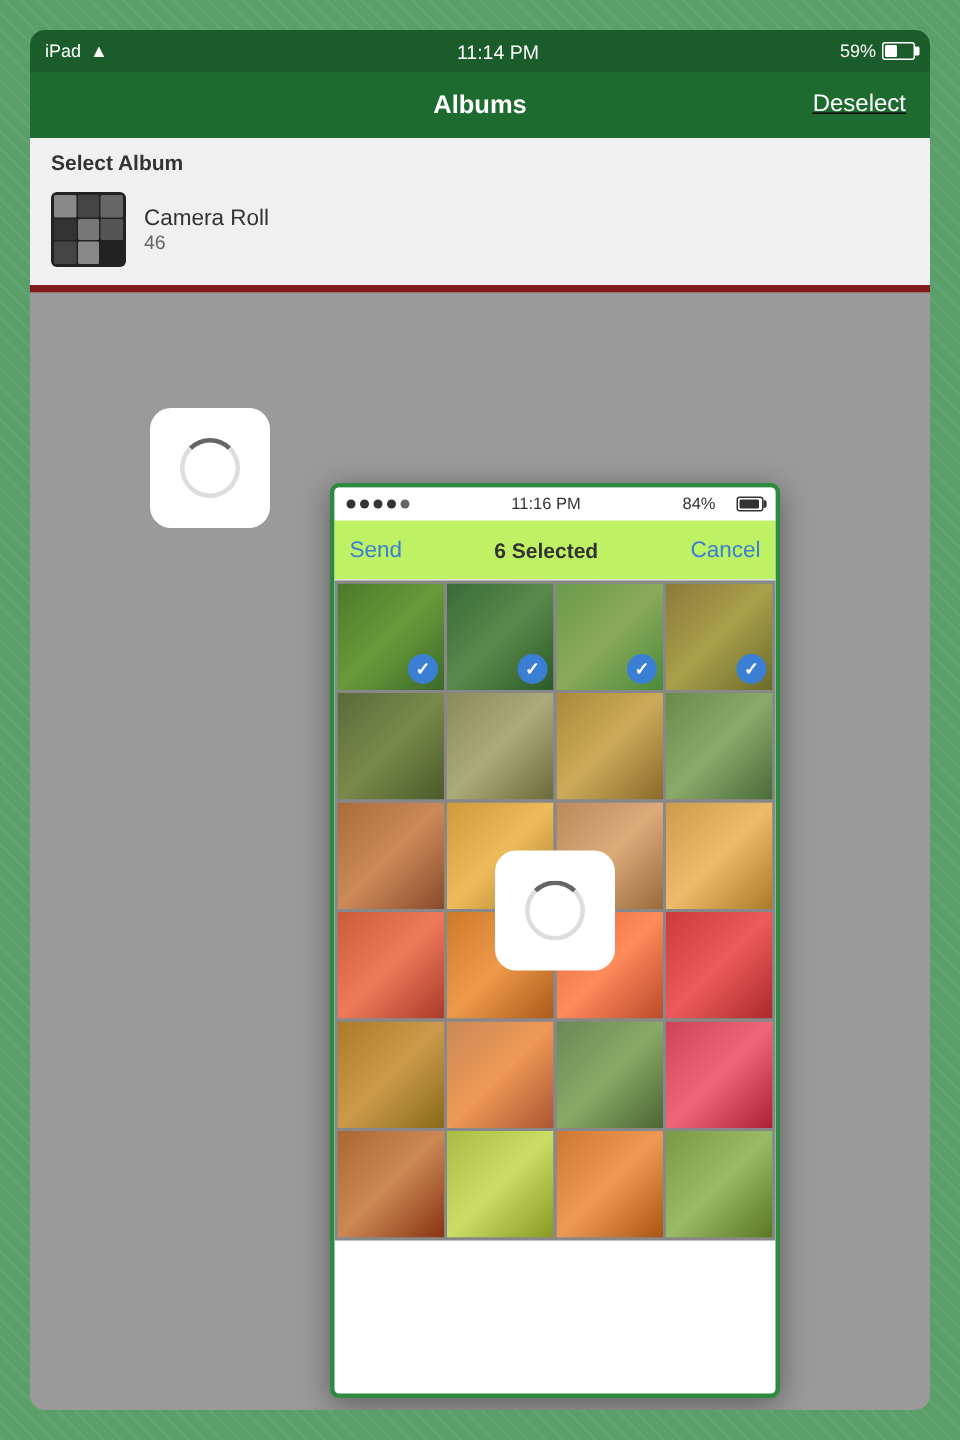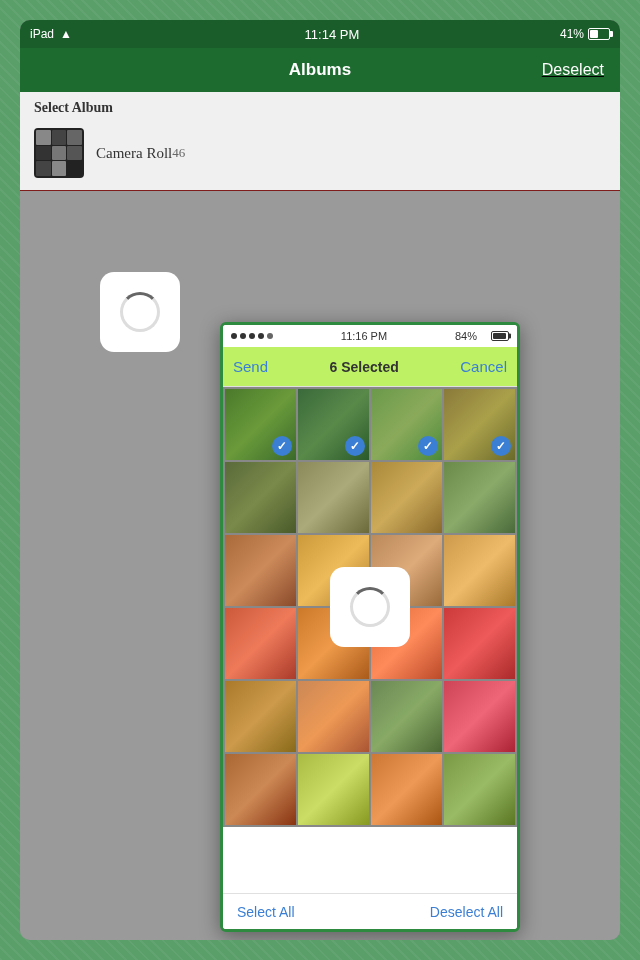--- a/index.html
+++ b/index.html
@@ -111,22 +111,21 @@
       background: #9a9a9a;
       flex: 1;
       height: calc(100% - 72px);
       position: relative;
     }
 
     
     .album-section {
       background: #f0f0f0;
       padding: 8px 14px;
-      border-bottom: 1px solid #7f1d1d;
-      font-family: Liberation Serif, serif;
+      border-bottom: 5px solid #7f1d1d;
     }
     .album-section-title {
       font-size: 14px;
       font-weight: 600;
       color: #333;
       margin-bottom: 8px;
     }
     .album-item {
       display: flex;
       align-items: center;
@@ -150,21 +149,21 @@
     }
     .thumb-cell:nth-child(1) { background: #888; }
     .thumb-cell:nth-child(2) { background: #444; }
     .thumb-cell:nth-child(3) { background: #666; }
     .thumb-cell:nth-child(4) { background: #333; }
     .thumb-cell:nth-child(5) { background: #777; }
     .thumb-cell:nth-child(6) { background: #555; }
     .thumb-cell:nth-child(7) { background: #444; }
     .thumb-cell:nth-child(8) { background: #888; }
     .thumb-cell:nth-child(9) { background: #222; }
-    .album-info { display: flex; flex-direction: row; }
+    .album-info { display: flex; flex-direction: column; }
     .album-name { font-size: 15px; color: #333; font-weight: 400; }
     .album-count { font-size: 13px; color: #666; }
 
     
     .main-spinner {
       position: absolute;
       top: 180px;
       left: 80px;
       width: 80px;
       height: 80px;
@@ -369,21 +368,21 @@
 
 <div class="ipad-frame">
 
   <div class="status-bar">
     <div class="status-left">
       <span>iPad</span>
       <span>▲</span>
     </div>
     <div class="status-center">11:14 PM</div>
     <div class="status-right">
-      <span>41%</span>
+      <span>59%</span>
       <div class="battery-icon">
         <div class="battery-fill"></div>
       </div>
     </div>
   </div>
 
   <div class="nav-bar">
     <div class="nav-bar-inner">
       <div class="nav-placeholder"></div>
       <span class="nav-title">Albums</span>
@@ -527,19 +526,15 @@
           <div class="photo-cell">
               <div class="photo-bg p24"></div>
             </div>
         </div>
 
         <div class="phone-spinner">
           <div class="phone-spinner-ring"></div>
         </div>
       </div>
 
-      <div class="phone-bottom-bar">
-        <span class="phone-select-all">Select All</span>
-        <span class="phone-deselect-all">Deselect All</span>
-      </div>
     </div>
   </div>
 </div>
 
 </body></html>

